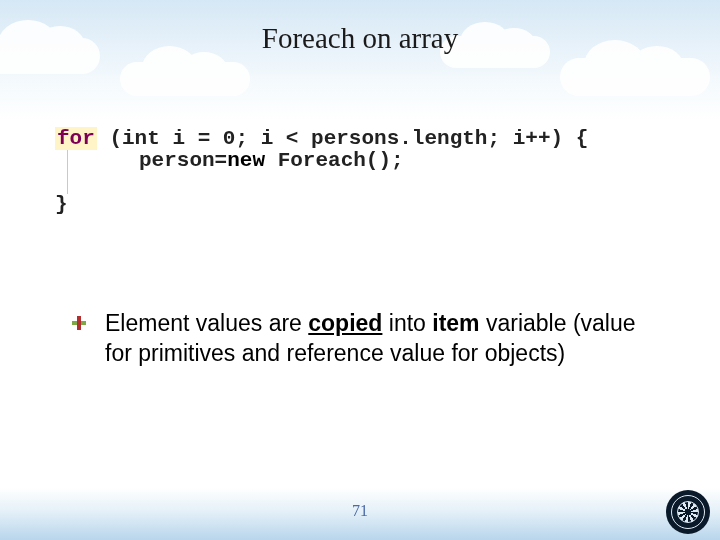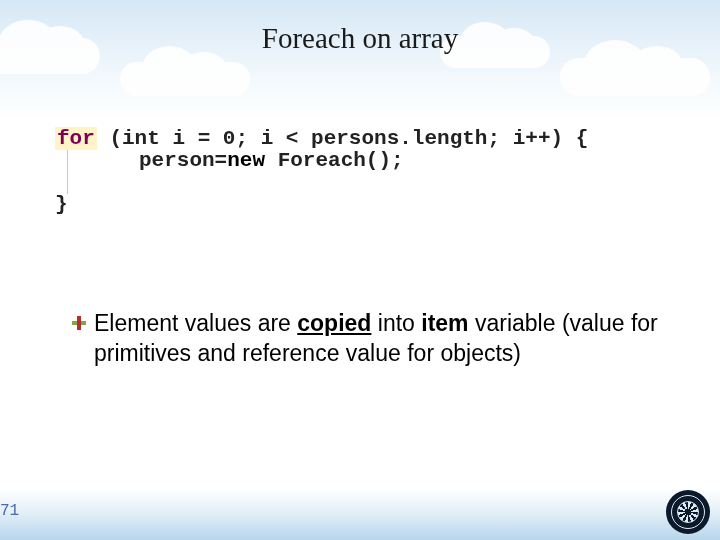--- a/index.html
+++ b/index.html
@@ -74,21 +74,21 @@
     vertical-align: top;
     margin-left: 12px;
   }
 
   .body-text {
     position: absolute;
     top: 308px;
     left: 72px;
     right: 56px;
   }
-  .bullet-row { display: flex; align-items: flex-start; }
+  .bullet-row { display: flex; align-items: flex-start; gap: 11px; }
   .bullet-icon {
     flex: 0 0 auto;
     width: 14px; height: 14px;
     margin-top: 8px;
     margin-right: 8px;
     position: relative;
   }
   .bullet-icon .h { position:absolute; left:0; top:5px; width:14px; height:4px; background:#7fa844; }
   .bullet-icon .v { position:absolute; left:5px; top:0; width:4px; height:14px; background:#b12f2f; }
   .bullet-text {
@@ -102,21 +102,22 @@
   .footer-band {
     position: absolute;
     left: 0; right: 0; bottom: 0;
     height: 52px;
     background: linear-gradient(to bottom, rgba(210,230,245,0) 0%, rgba(210,230,245,0.6) 45%, rgba(172,206,232,0.85) 100%);
   }
   .page-num {
     position: absolute;
     bottom: 20px;
     left: 0; right: 0;
-    font-family: Liberation Mono, monospace;
+    text-align: center;
+    font-family: Liberation Serif, serif;
     font-size: 16px;
     color: #4a6aa8;
   }
   .logo {
     position: absolute;
     right: 10px;
     bottom: 6px;
     width: 44px; height: 44px;
     border-radius: 50%;
     background: #0a1a2a;

